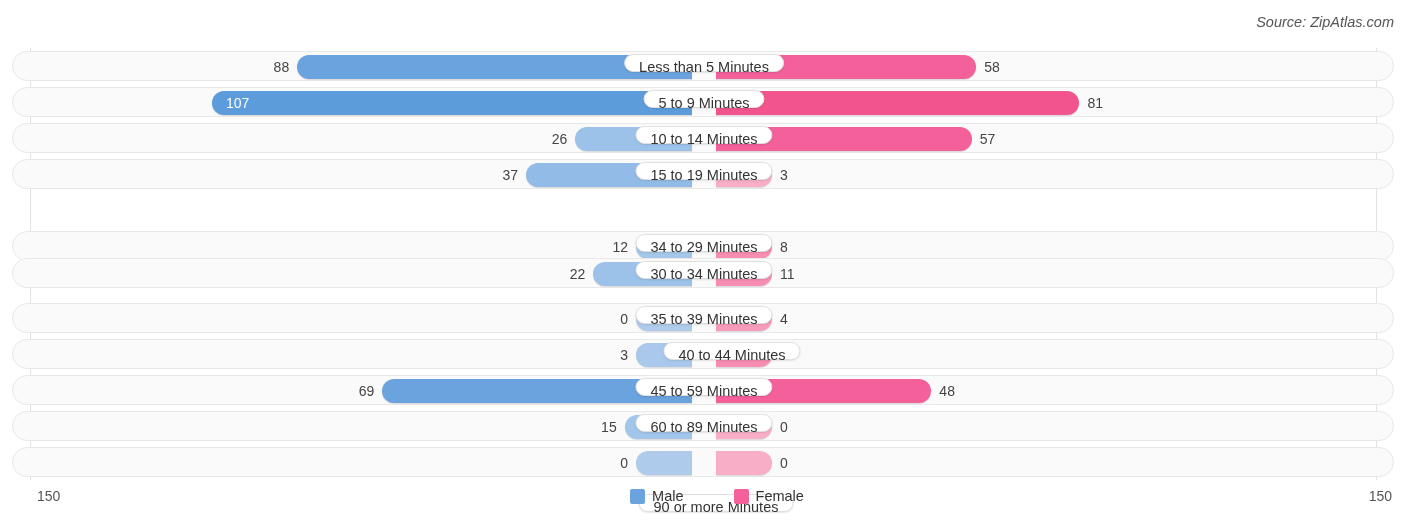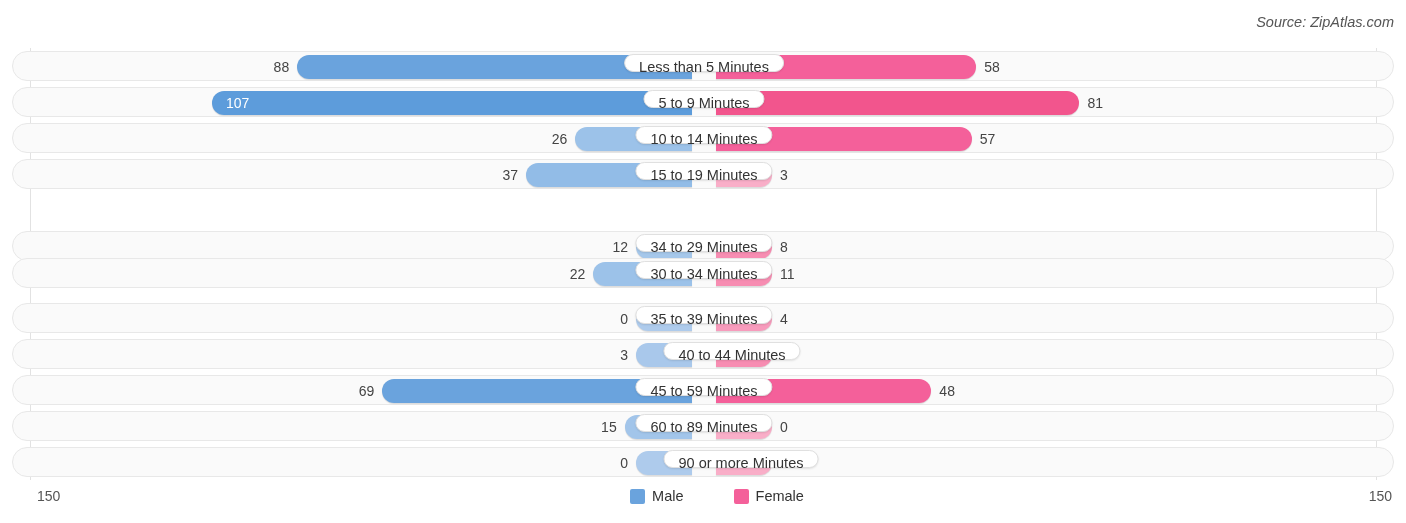--- a/index.html
+++ b/index.html
@@ -170,21 +170,21 @@
         <div class="bar bar-female" style="left: 703px; width: 56px; background: rgb(249, 174, 200);"></div>
         <div class="val val-male-out" style="left: 559.7px; width: 44px;">15</div>
         <div class="val val-female-out" style="left: 767px;">0</div>
         <div class="cat" style="left: 691px;">60 to 89 Minutes</div>
       </div>
       <div class="row" style="top: 399px;">
         <div class="bar bar-male" style="left: 623px; width: 56px; background: rgb(174, 203, 236);"></div>
         <div class="bar bar-female" style="left: 703px; width: 56px; background: rgb(249, 174, 200);"></div>
         <div class="val val-male-out" style="left: 571px; width: 44px;">0</div>
         <div class="val val-female-out" style="left: 767px;">0</div>
-        <div class="cat" style="left: 728px;">90 or more Minutes</div>
+        <div class="cat" style="left: 703px; margin-top: 44px;">90 or more Minutes</div>
       </div>
     </div>
 
   <div class="footer">
     <div class="tick tick-left">150</div>
     <div class="tick tick-right">150</div>
     <div class="legend" id="legend">
         <div class="legend-item">
           <span class="swatch" style="background: rgb(106, 163, 221);"></span>
           <span class="legend-label">Male</span>

